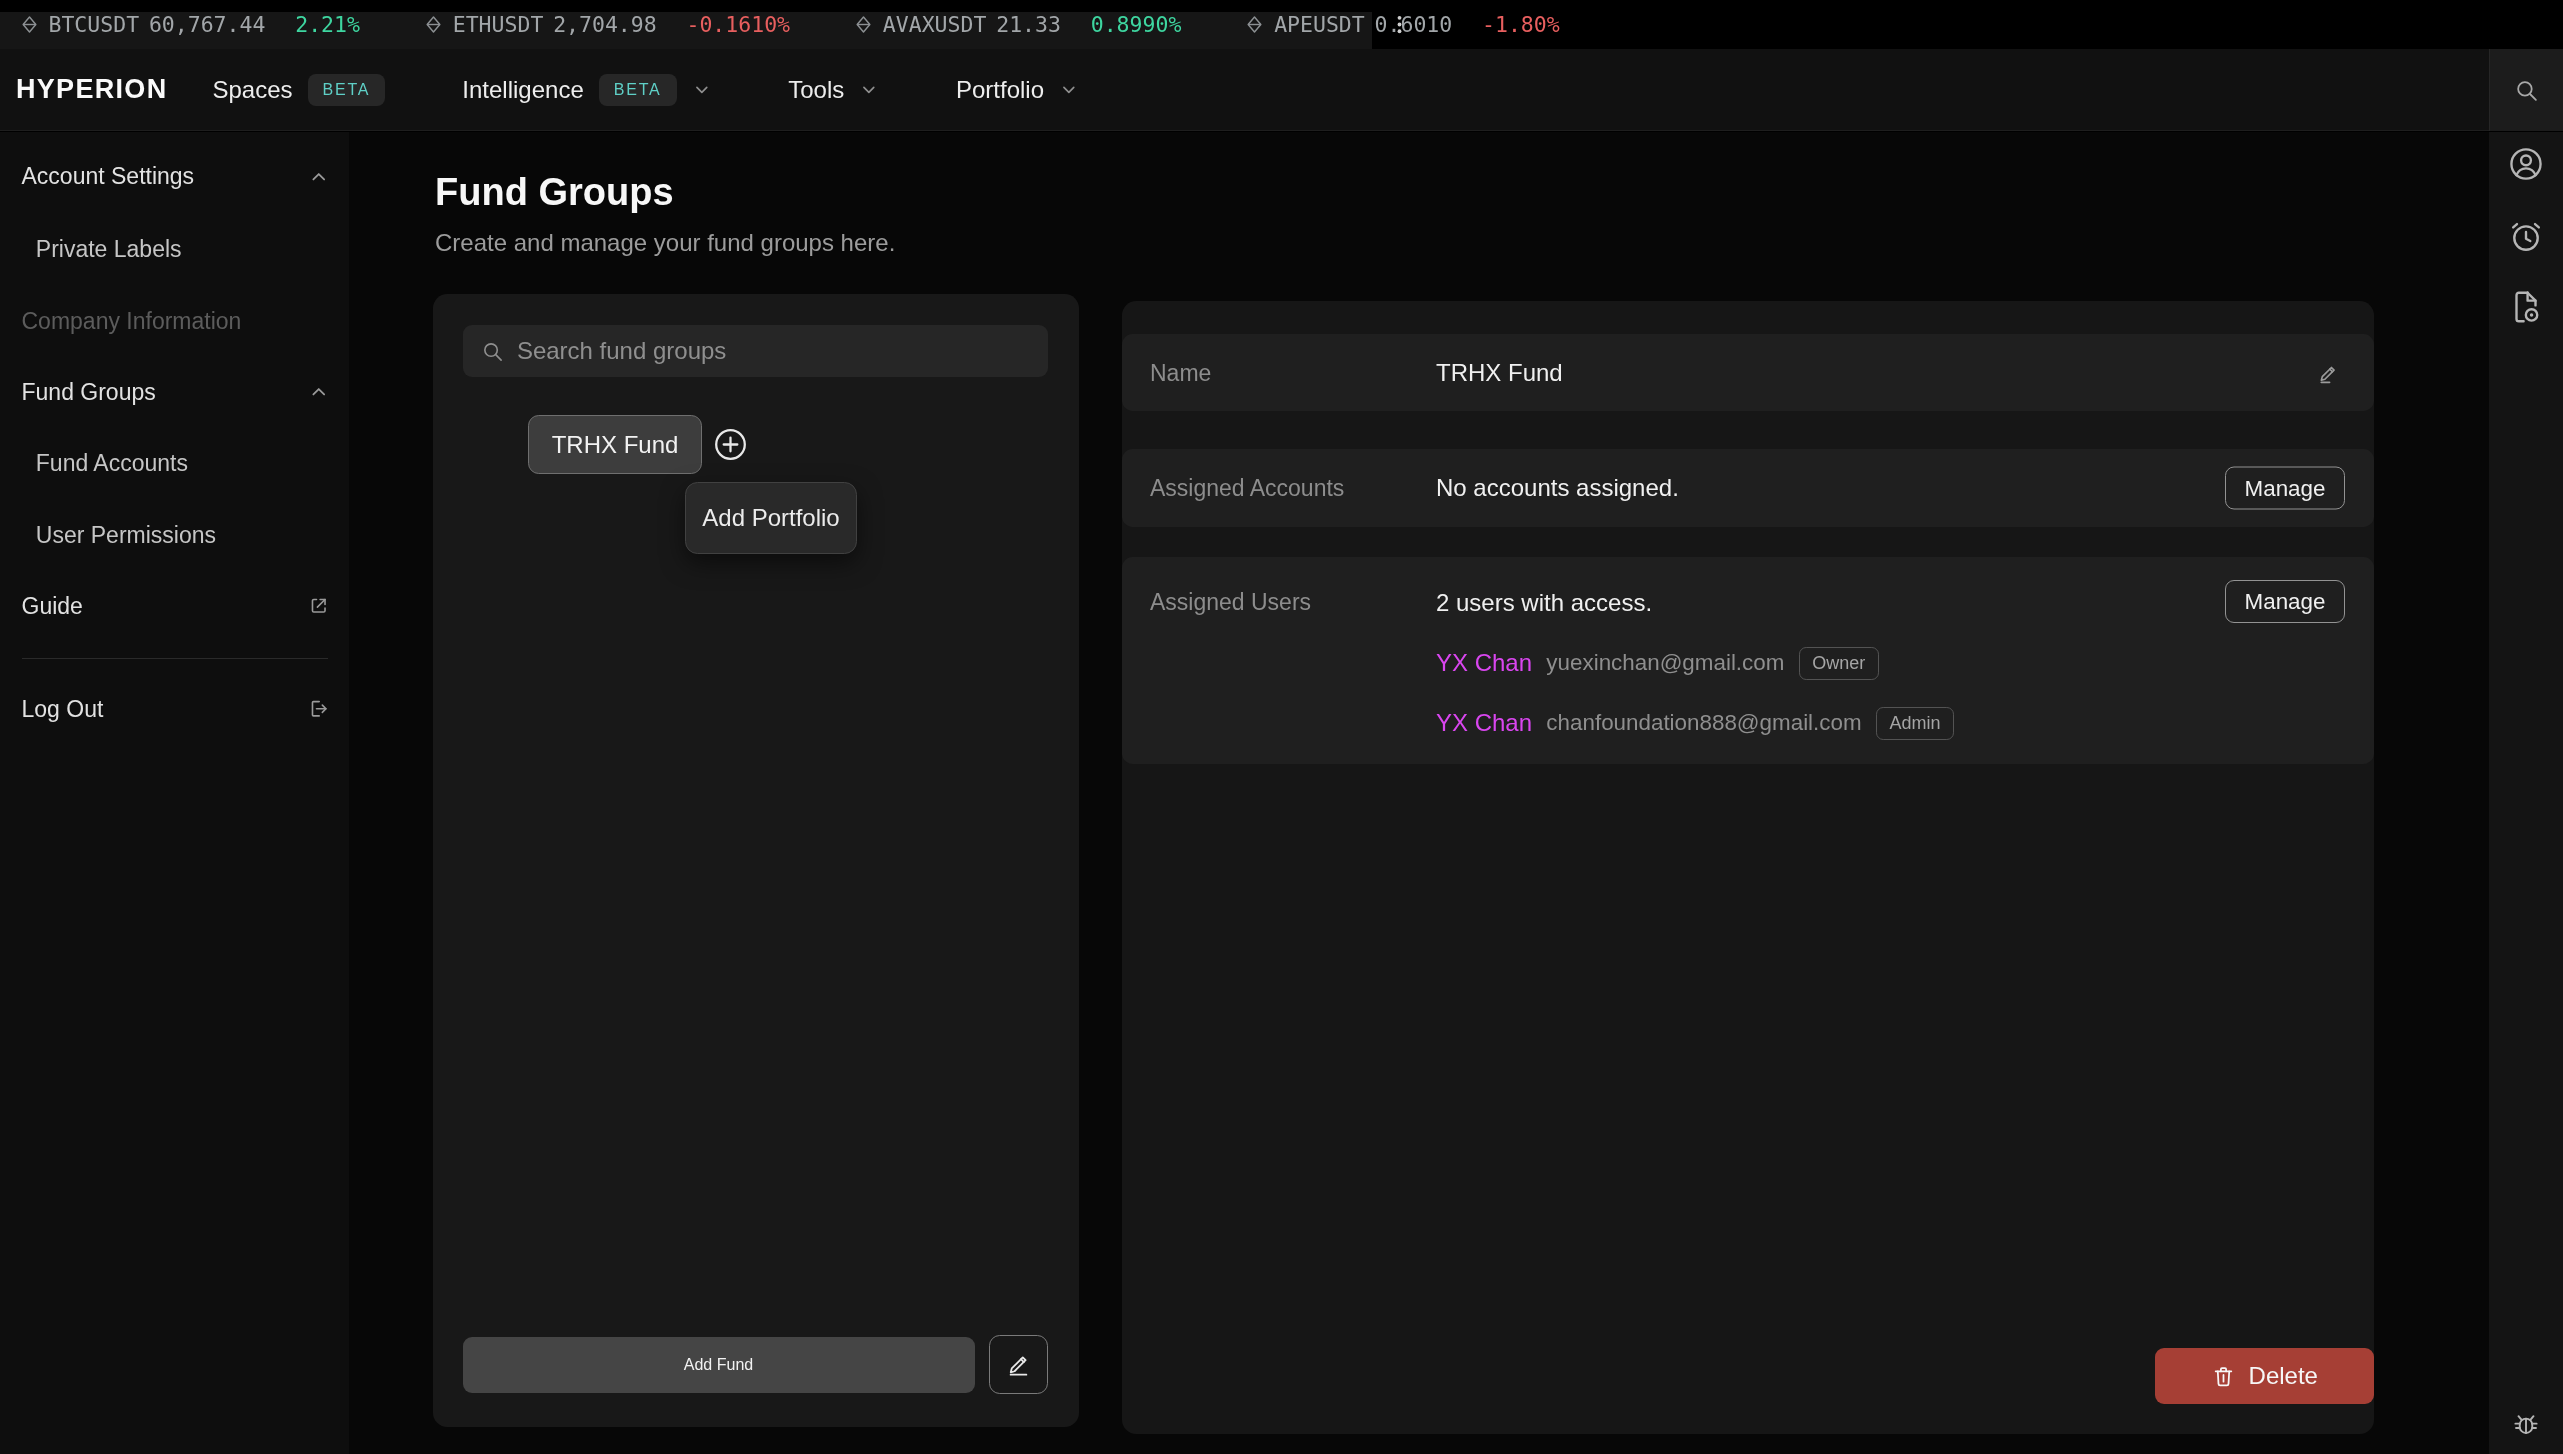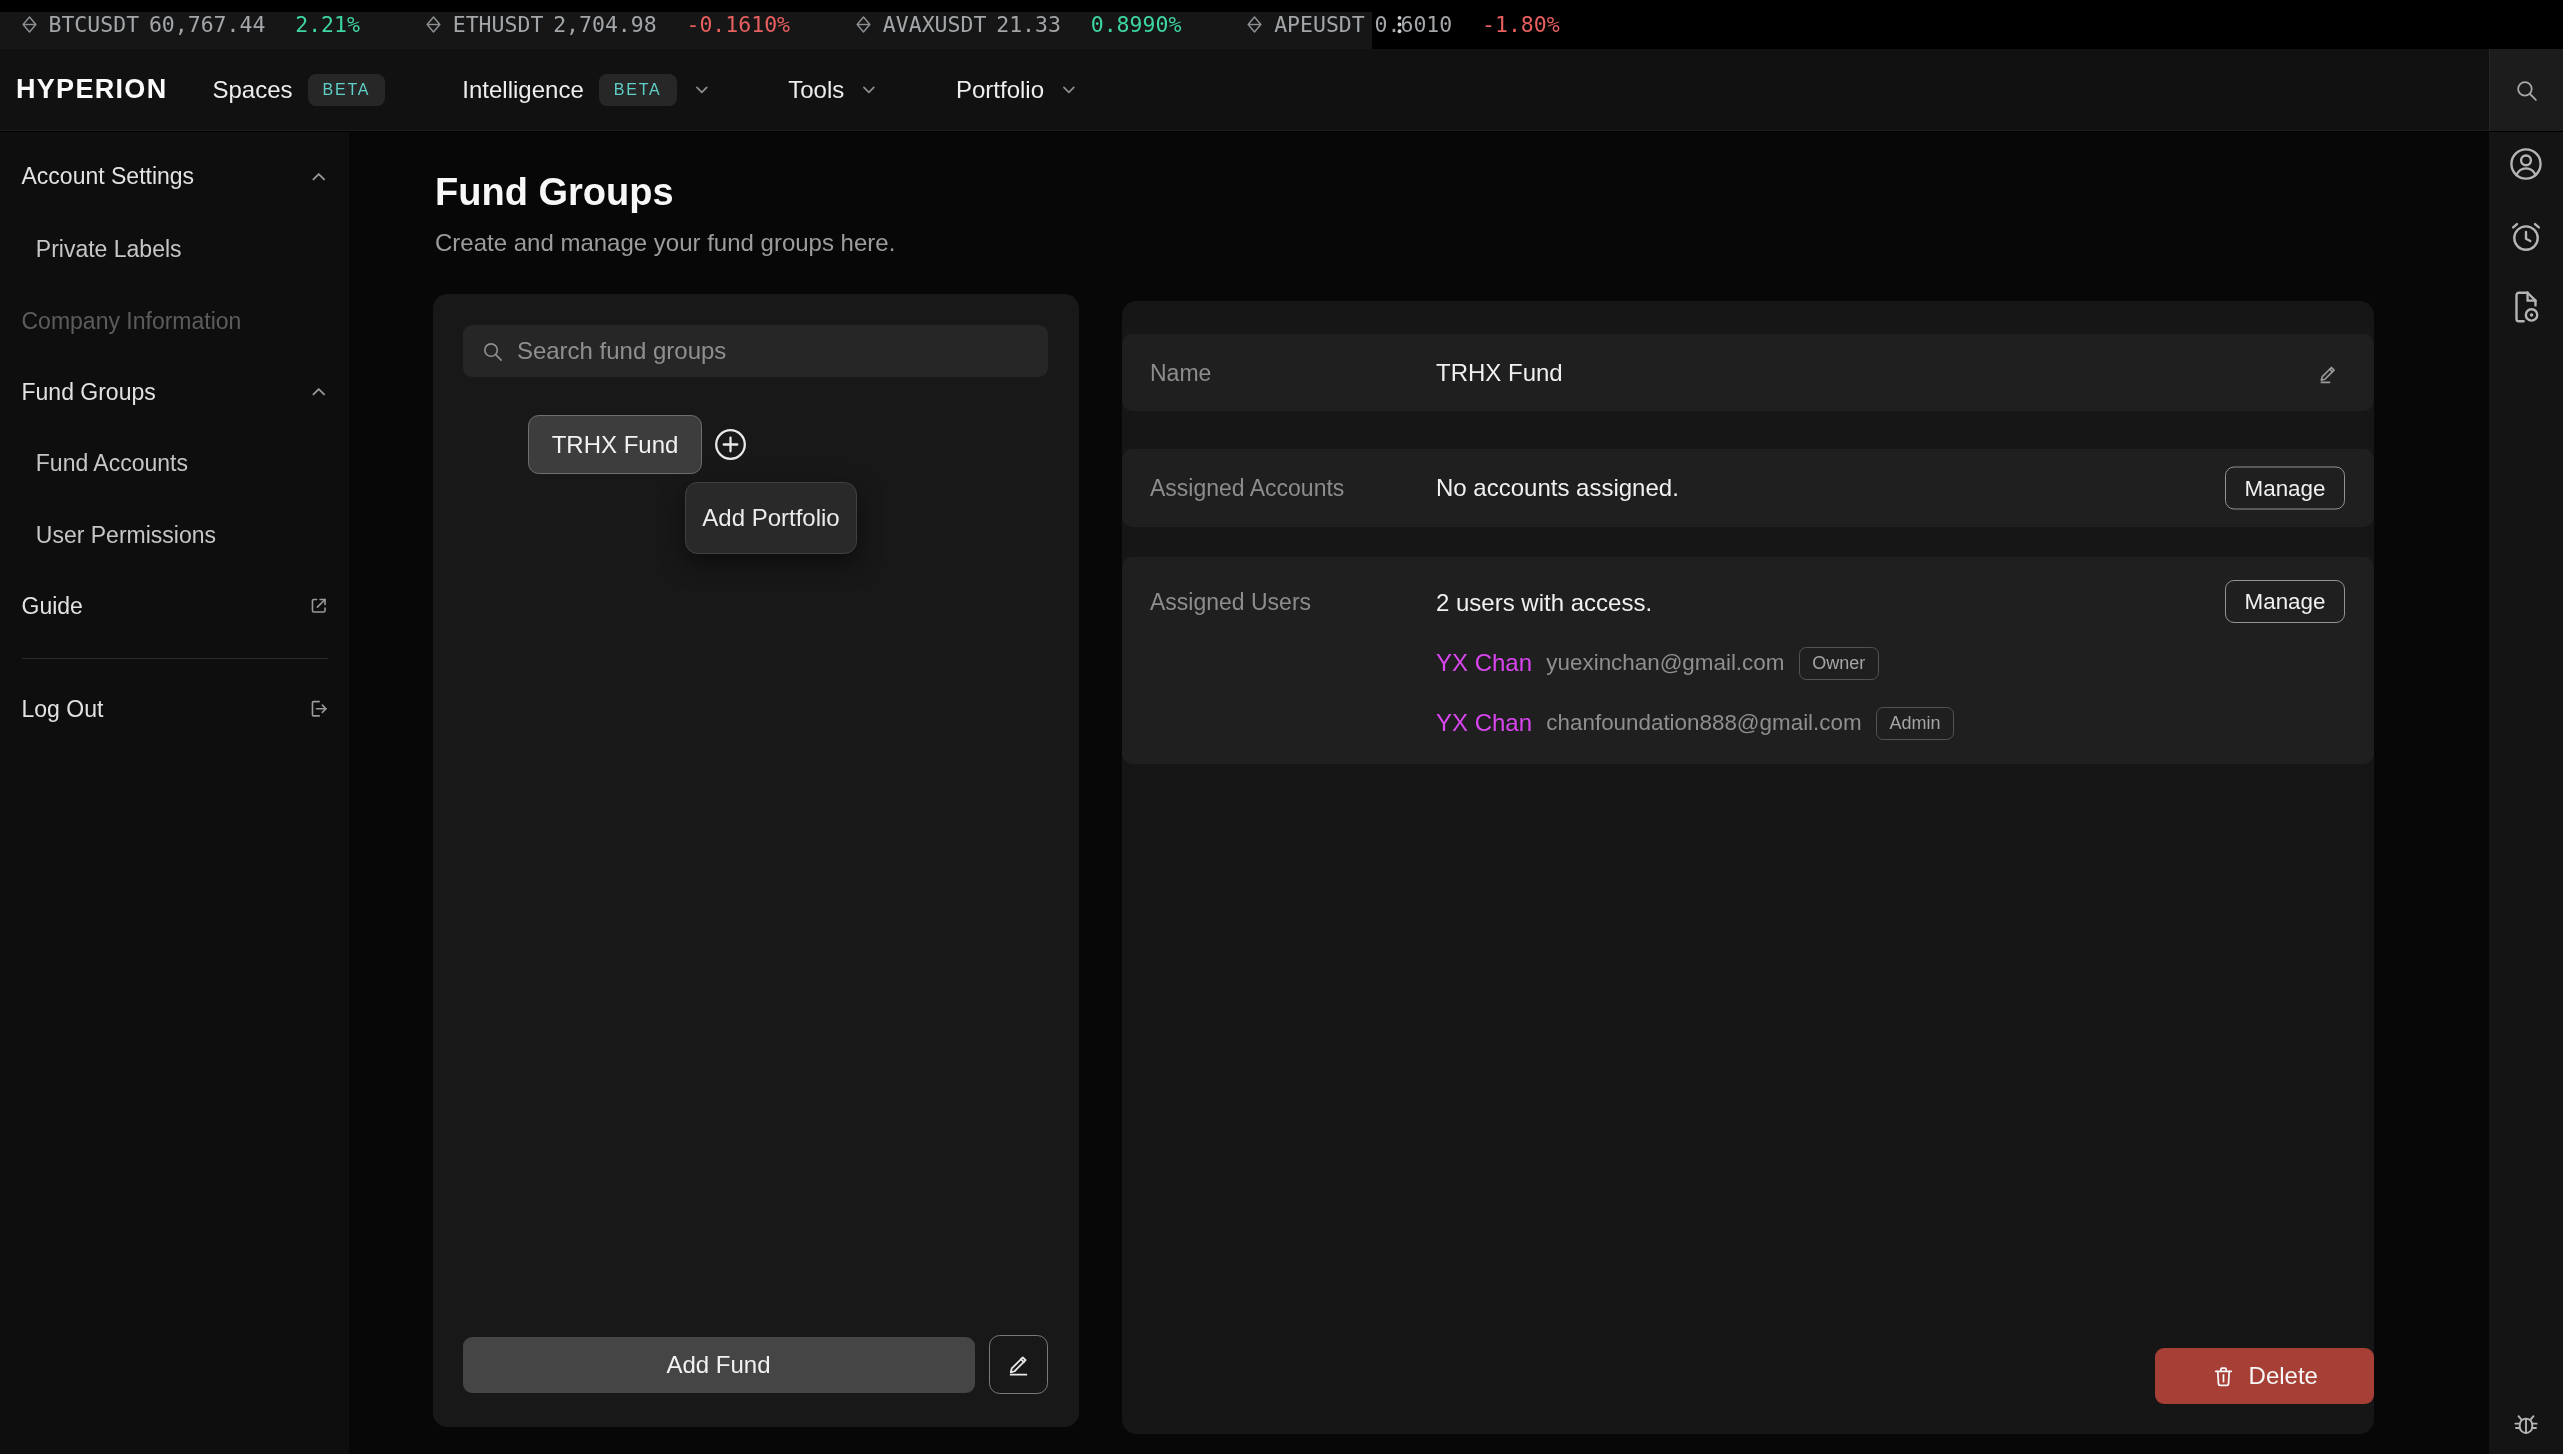--- a/index.html
+++ b/index.html
@@ -90,21 +90,21 @@
   .plus-btn { position:absolute; left:278px; top:131px; width:39px; height:39px; color:#e8e8e8; background:none; border:none; cursor:pointer; }
   .tooltip {
     position:absolute; left:252px; top:188px; width:172px; height:72px;
     background:#292929; border:0.9px solid #414141; border-radius:12.5px;
     display:flex; align-items:center; justify-content:center;
     font-size:24px; color:#ececec; box-shadow:0 9px 23px rgba(0,0,0,.5);
   }
   .add-fund-btn {
     position:absolute; left:29.5px; top:1043px; width:512px; height:56px;
     background:#454545; border:none; border-radius:9px;
-    font-family:"Liberation Sans", sans-serif; font-size:24px; color:#f2f2f2; cursor:pointer;
+    font-family:"Liberation Sans", sans-serif; font-size:16px; color:#f2f2f2; cursor:pointer;
   }
   .pencil-btn {
     position:absolute; left:556px; top:1041px; width:59px; height:59px;
     background:transparent; border:1.8px solid #7a7a7a; border-radius:10.7px;
     display:flex; align-items:center; justify-content:center; color:#e8e8e8; cursor:pointer;
   }
 
   
   .detail-card { position:absolute; left:773px; top:169px; width:1252px; height:1133px; background:#161616; border-radius:14.3px; }
   .row { position:absolute; left:0; right:0; background:#1f1f1f; border-radius:10.7px; }

